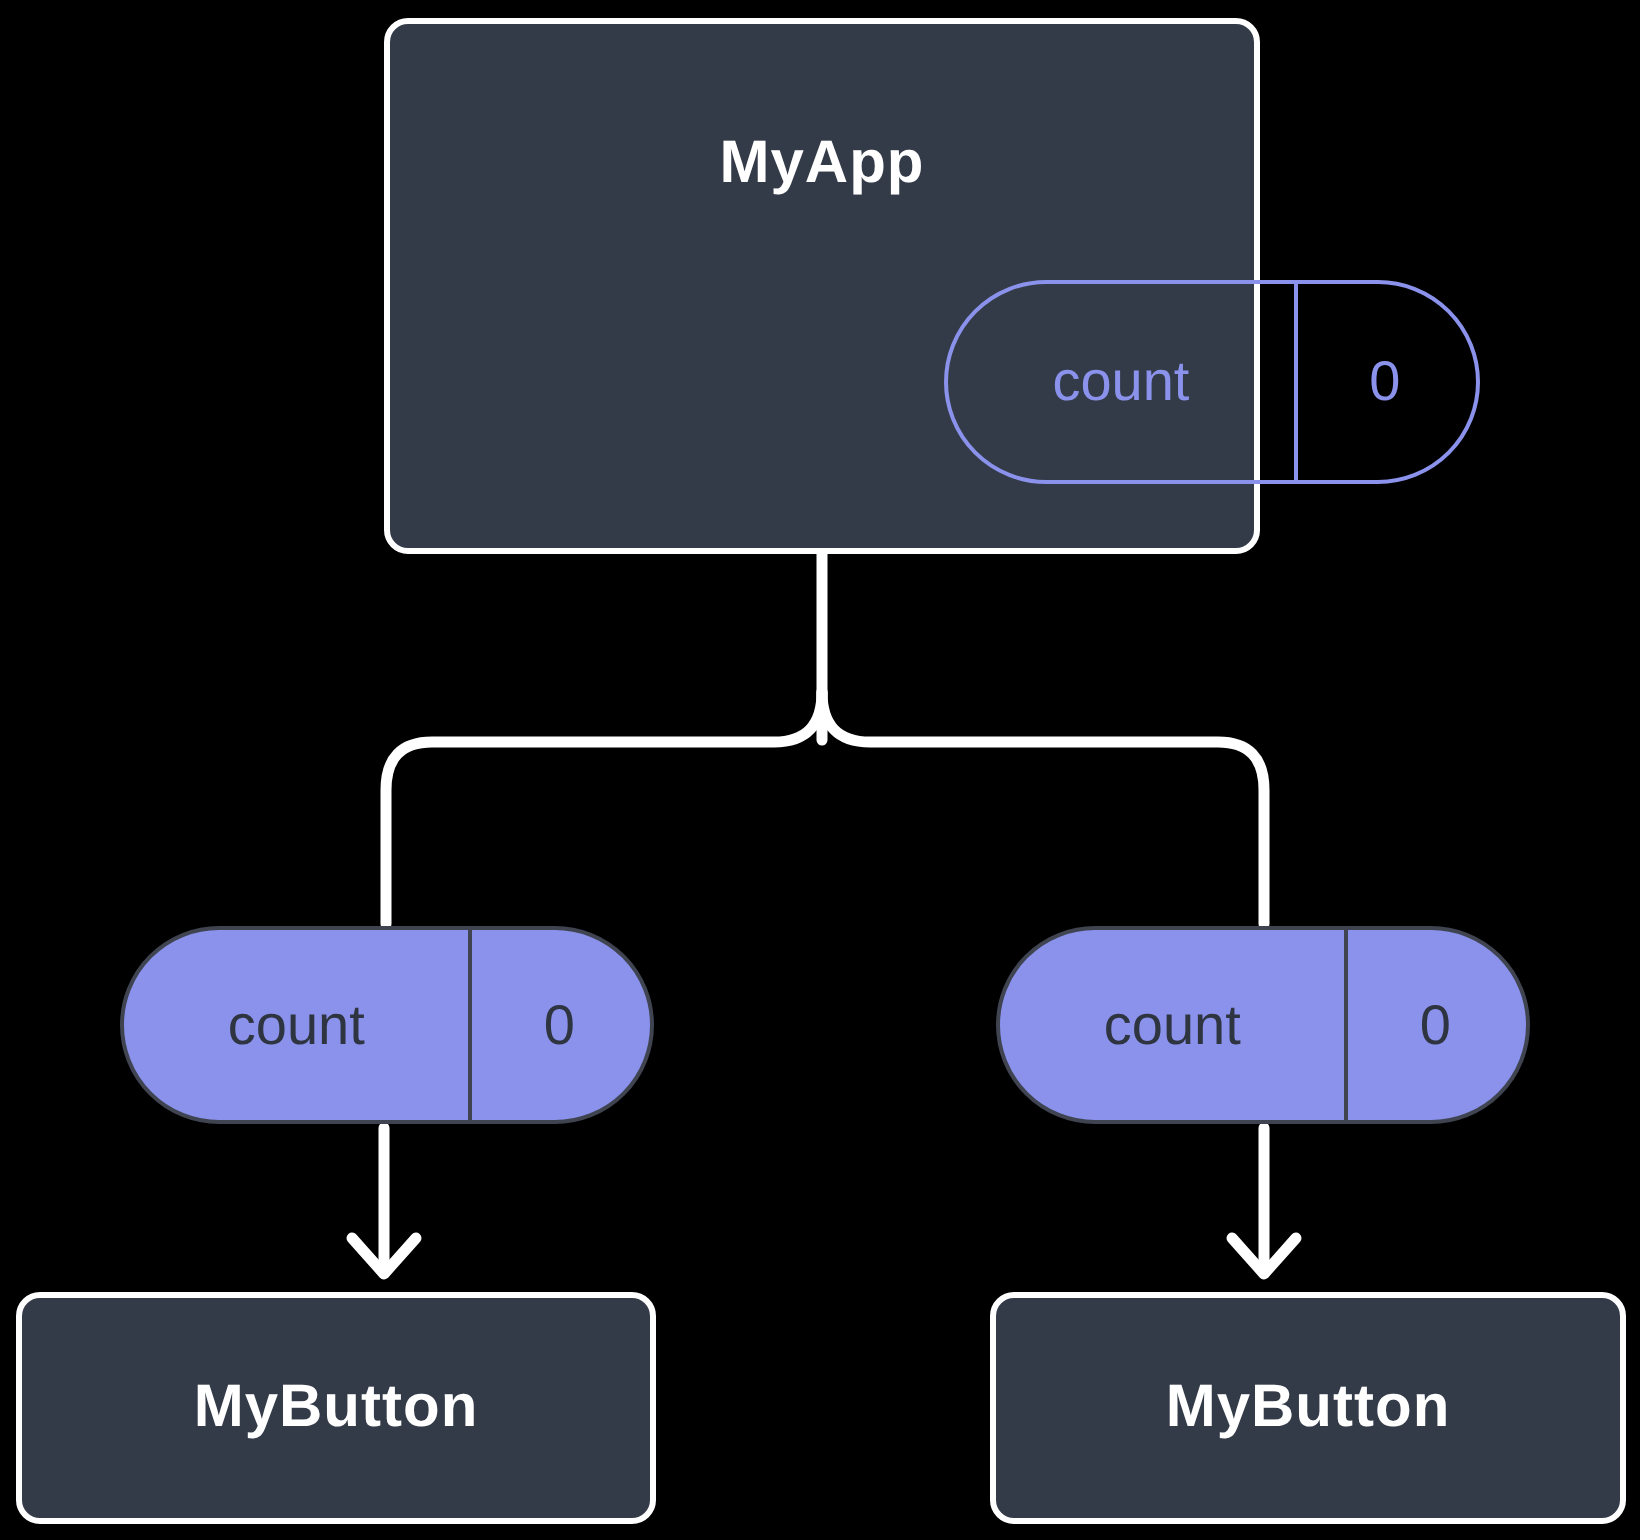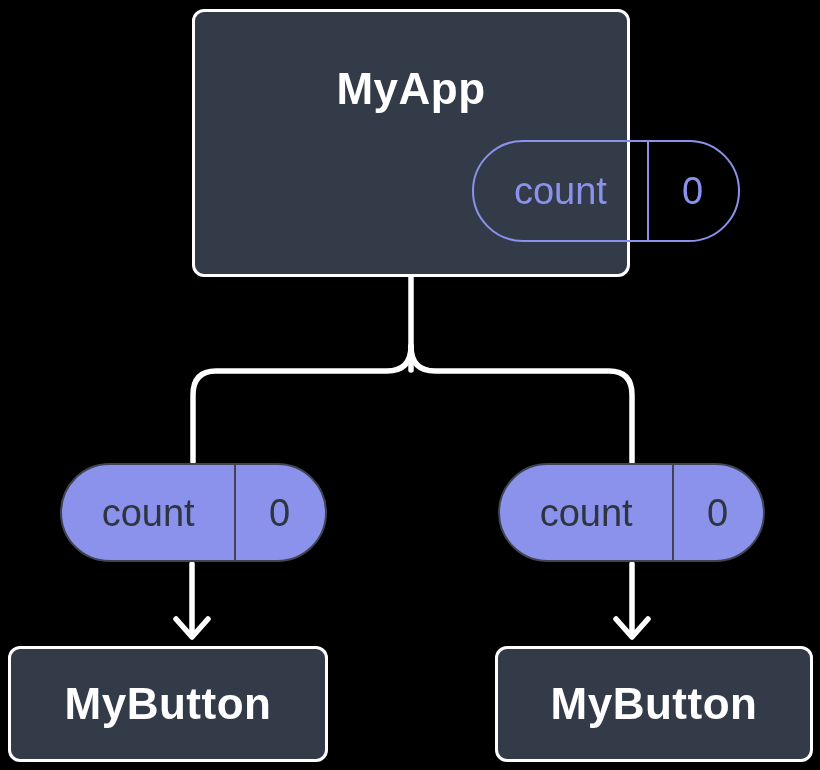--- a/index.html
+++ b/index.html
@@ -6,34 +6,34 @@
   .canvas{
     position:relative;width:820px;height:770px;background:#000;overflow:hidden;
     font-family:"Liberation Sans", sans-serif;
   }
   .node-box{
     position:absolute;background:#343b48;border:3px solid #ffffff;border-radius:12px;
     box-sizing:border-box;display:flex;flex-direction:column;align-items:center;
   }
   .app-box{left:192px;top:9px;width:438px;height:268px;}
   .node-title{
-    color:#ffffff;font-size:44px;font-weight:600;line-height:1;letter-spacing:0.5px;
+    color:#ffffff;font-size:30px;font-weight:600;line-height:1;letter-spacing:0.5px;
   }
   .app-box .node-title{margin-top:55px;}
   .button-box{justify-content:center;text-align:center;}
   .button-box .node-title{margin-top:0;}
   .btn-left{left:8px;top:646px;width:320px;height:116px;}
   .btn-right{left:495px;top:646px;width:318px;height:116px;}
 
   .pill{
     position:absolute;box-sizing:border-box;border-radius:60px;display:flex;align-items:center;
   }
   .pill .sect{
     display:flex;align-items:center;justify-content:center;height:100%;
-    font-size:38px;line-height:1;
+    font-size:28px;line-height:1;
   }
   .pill .sect.label{width:65.5%;}
   .pill .sect.value{width:34.5%;}
   .pill .divider{position:absolute;top:0;bottom:0;left:65.5%;width:2px;}
 
   .state-pill{
     left:277px;top:128px;width:268px;height:102px;
     background:transparent;border:2.5px solid #8a92ec;
   }
   .state-pill .sect{color:#8a92ec;}

